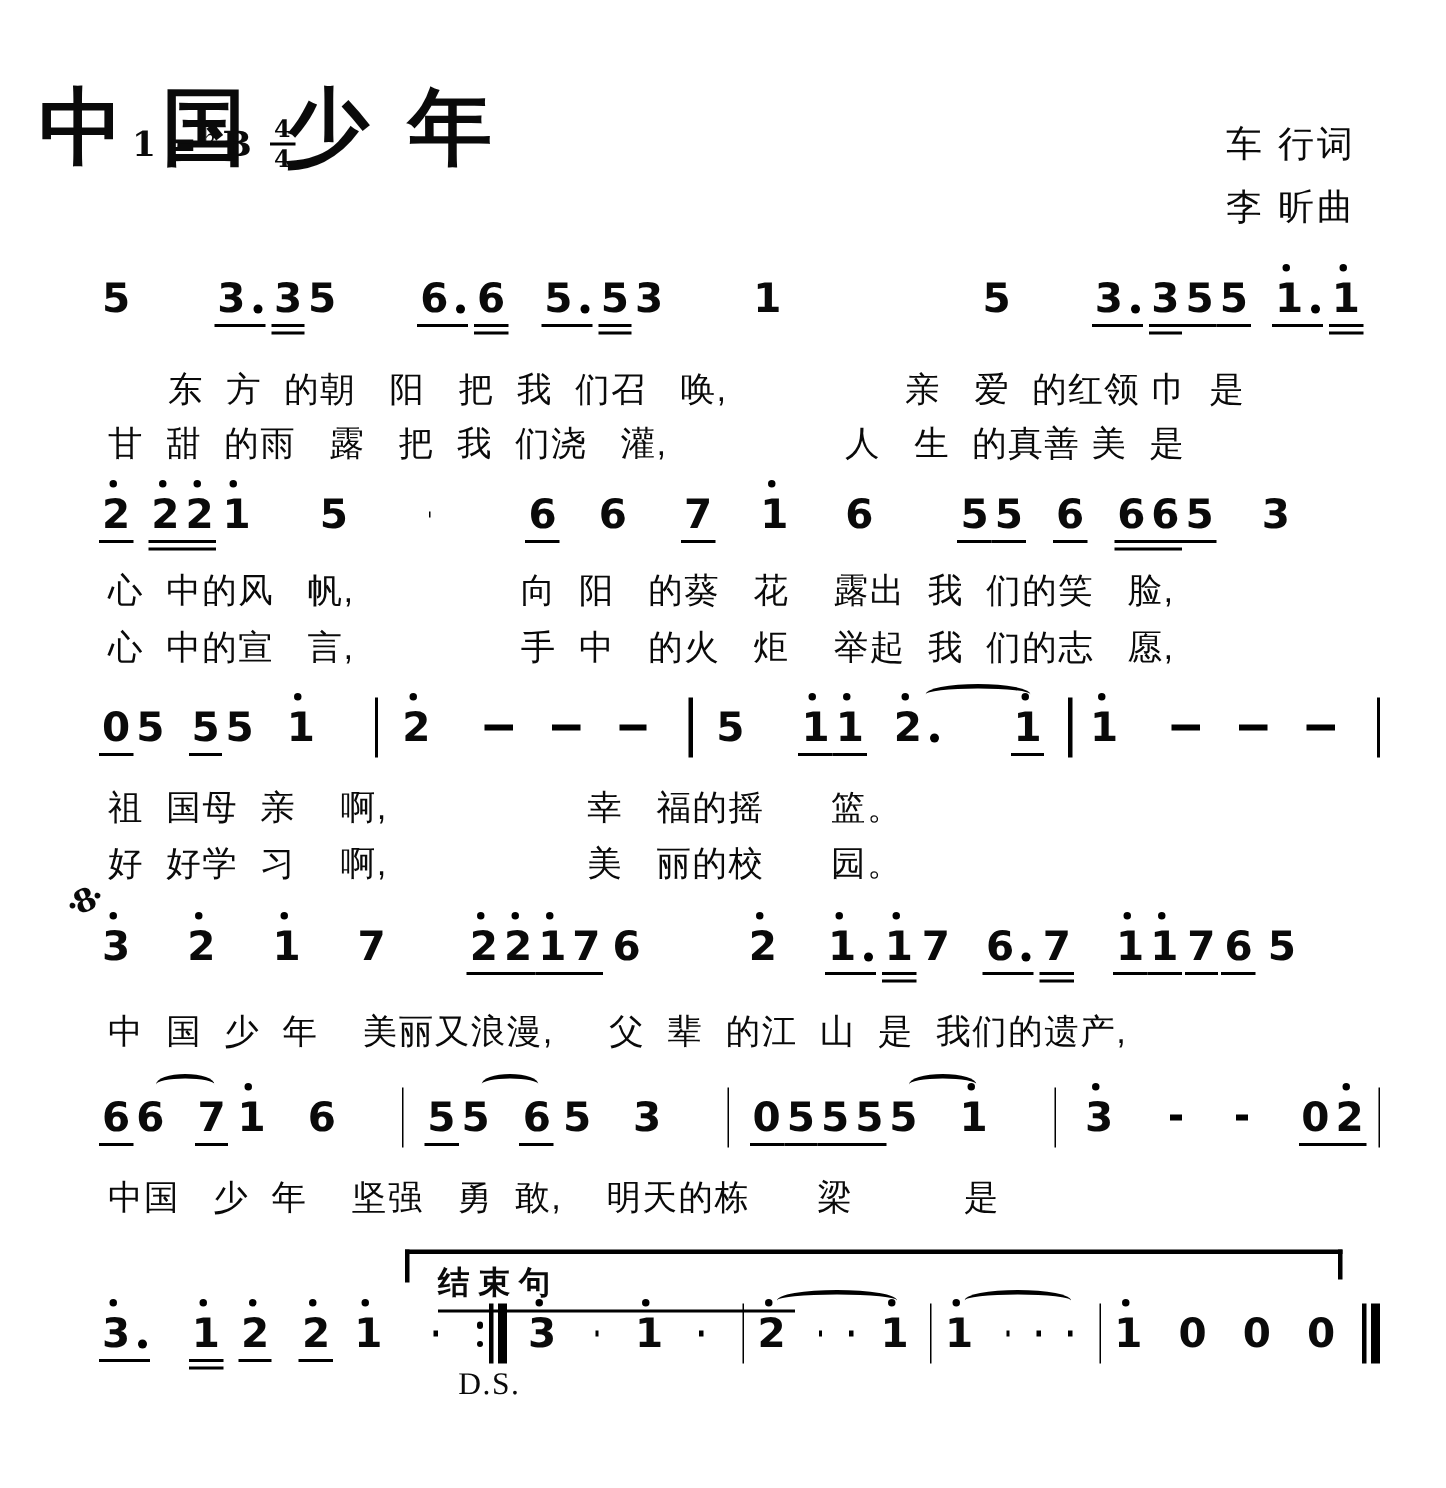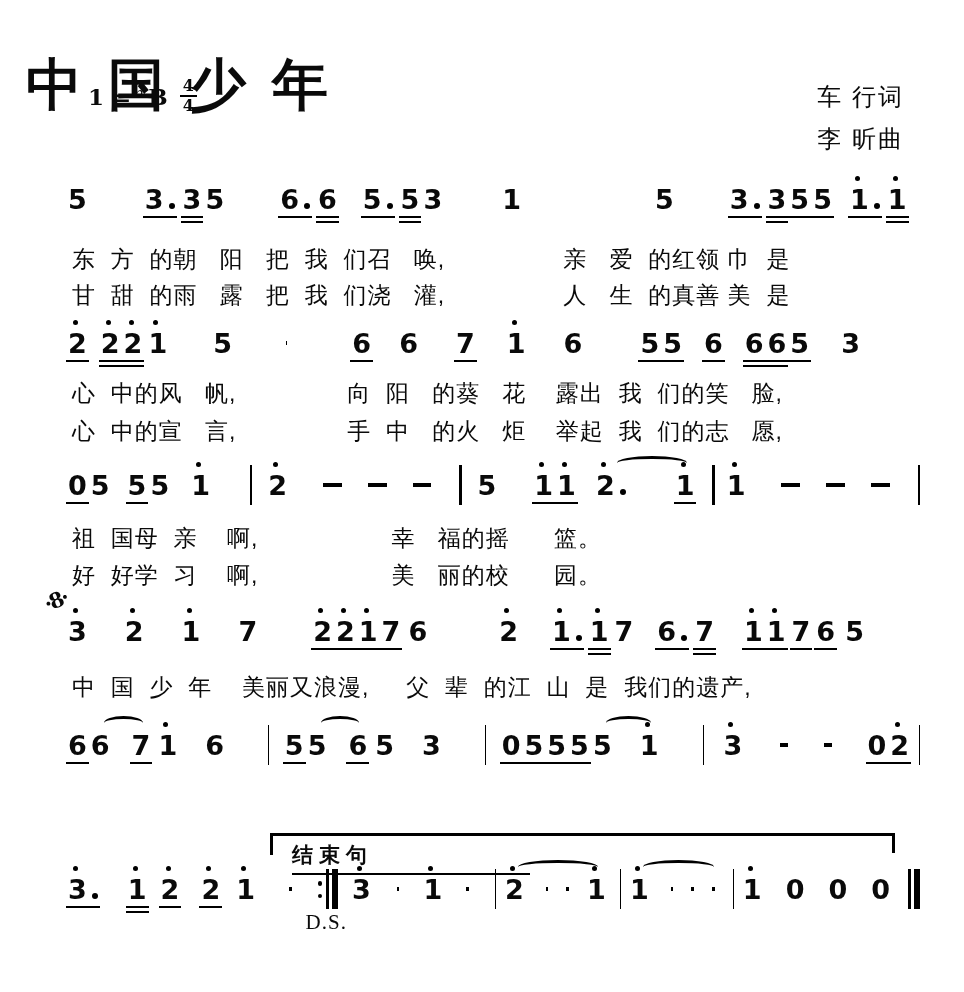--- a/index.html
+++ b/index.html
@@ -153,21 +153,21 @@
             <span class="ul1"></span>
           </span>
           <span class="note" style="margin-right: 20px;">
             <span class="glyph">1</span>
             <span class="oct"></span>
             <span class="ul1"></span>
             <span class="ul2"></span>
           </span>
           <span class="bar" style="margin-right: 0px;"></span>
         </div>
-        <div class="lyric" style="top: 58px;">东  方  的朝   阳   把  我  们召   唤,                亲   爱  的红领 巾  是</div>
+        <div class="lyric" style="top: 58px; margin-left: 40px;">东  方  的朝   阳   把  我  们召   唤,                亲   爱  的红领 巾  是</div>
         <div class="lyric" style="top: 94px;">甘  甜  的雨   露   把  我  们浇   灌,                人   生  的真善 美  是</div>
       </div>
       <div class="system" style="top: 330px;">
         <div class="notes">
           <span class="note" style="margin-right: 14px;">
             <span class="glyph">2</span>
             <span class="oct"></span>
             <span class="ul1"></span>
           </span>
           <span class="note" style="margin-right: 4px;">
@@ -485,20 +485,21 @@
           <span class="note" style="margin-right: 10px;">
             <span class="glyph">2</span>
             <span class="oct"></span>
             <span class="ul1"></span>
           </span>
           <span class="bar" style="margin-right: 0px;"></span>
           <div class="tie" style="left: 44.3px; width: 39.1px;"></div>
           <div class="tie" style="left: 261.3px; width: 38.1px;"></div>
           <div class="tie" style="left: 546.3px; width: 45.1px;"></div>
         </div>
+        <div class="lyric" style="top: 51px;">中国   少  年    坚强   勇  敢,    明天的栋      梁          是</div>
       </div>
       <div class="system" style="top: 876px;">
         <div class="notes">
           <span class="note" style="margin-right: 30px;">
             <span class="glyph">3</span>
             <span class="adot"></span>
             <span class="oct"></span>
             <span class="ul1"></span>
           </span>
           <span class="note" style="margin-right: 14px;">

